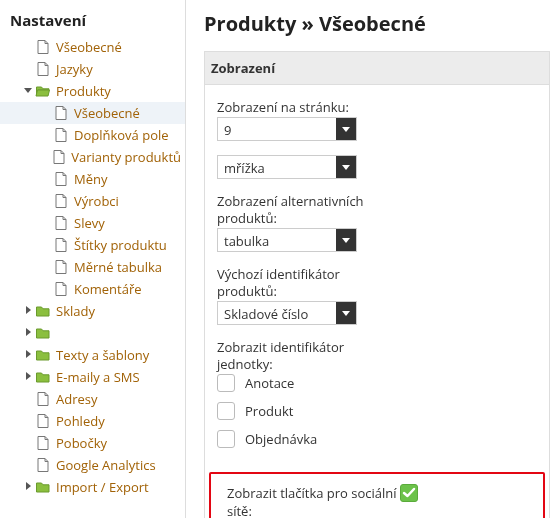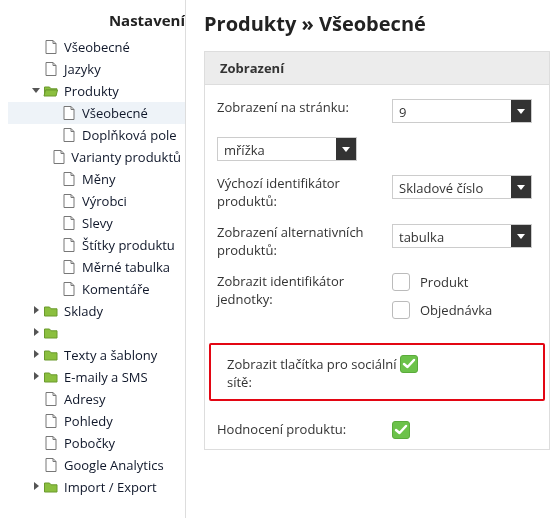--- a/index.html
+++ b/index.html
@@ -10,22 +10,21 @@
     background: #fff;
     width: 550px;
     height: 518px;
     overflow: hidden;
   }
   .container { display: flex; height: 100%; }
   
   .sidebar {
     width: 185px;
     flex-shrink: 0;
-    padding: 6px 0 0 8px;
-    text-align: right;
+    padding: 6px 0 0 0;
   }
   .sidebar h2 {
     font-size: 15px;
     font-weight: 700;
     color: #222;
     padding: 4px 0 6px 10px;
   }
   .tree { list-style: none; }
   .tree .node {
     display: flex;
@@ -46,21 +45,21 @@
   }
   .tree .node .folder-icon,
   .tree .node .file-icon {
     width: 18px;
     display: flex;
     align-items: center;
     justify-content: center;
   }
   .tree .node .label {
     padding-left: 4px;
-    color: #0f172a;
+    color: #a16207;
   }
   .tree .depth1 { padding-left: 22px; }
   .tree .depth2 { padding-left: 40px; }
 
   .folder-open-svg { fill: #8bbf3f; stroke: #6a9a2d; }
   .folder-closed-svg { fill: #8bbf3f; stroke: #6a9a2d; }
   .file-svg { fill: #fff; stroke: #777; }
 
   
   .main {
@@ -74,33 +73,34 @@
     font-weight: 700;
     color: #222;
     padding: 10px 0 14px 18px;
   }
   .panel {
     margin: 0 0 0 18px;
   }
   .panel-header {
     background: #ececec;
     border: 1px solid #ddd;
-    padding: 7px 15px;
+    padding: 7px 6px;
     font-weight: 700;
     color: #333;
     font-size: 13px;
   }
   .panel-body {
     border: 1px solid #ddd;
     border-top: none;
     padding: 14px 12px 10px 12px;
   }
   .row {
     display: flex;
     margin-bottom: 14px;
+    flex-direction: column;
   }
   .row .lbl {
     width: 175px;
     color: #333;
     font-size: 13px;
     line-height: 1.35;
     padding-right: 8px;
   }
   .row .ctl {
     flex: 1;
@@ -423,50 +423,54 @@
               <div class="arrow">
                   <svg width="12" height="10">
                     <use href="#i-select-arrow"></use>
                   </svg>
                 </div>
             </div>
           </div>
         </div>
 
         <div class="row">
+          <div class="lbl">Zobrazení alternativních produktů:</div>
+          <div class="ctl">
+            <div class="select">
+              <div class="val">tabulka</div>
+              <div class="arrow">
+                  <svg width="12" height="10">
+                    <use href="#i-select-arrow"></use>
+                  </svg>
+                </div>
+            </div>
+          </div>
+        </div>
+
+        <div class="row">
           <div class="lbl">Výchozí identifikátor produktů:</div>
           <div class="ctl">
             <div class="select">
               <div class="val">Skladové číslo</div>
               <div class="arrow">
                   <svg width="12" height="10">
                     <use href="#i-select-arrow"></use>
                   </svg>
                 </div>
             </div>
           </div>
         </div>
 
         <div class="row">
-          <div class="lbl">Zobrazení alternativních produktů:</div>
-          <div class="ctl">
-            <div class="select">
-              <div class="val">tabulka</div>
-              <div class="arrow">
-                  <svg width="12" height="10">
-                    <use href="#i-select-arrow"></use>
-                  </svg>
-                </div>
-            </div>
-          </div>
-        </div>
-
-        <div class="row">
           <div class="lbl">Zobrazit identifikátor jednotky:</div>
           <div class="ctl" id="show-id-options">
+              <div class="checkline">
+                <div class="chk"></div>
+                <span>Anotace</span>
+              </div>
               <div class="checkline">
                 <div class="chk"></div>
                 <span>Produkt</span>
               </div>
               <div class="checkline">
                 <div class="chk"></div>
                 <span>Objednávka</span>
               </div>
             </div>
         </div>

